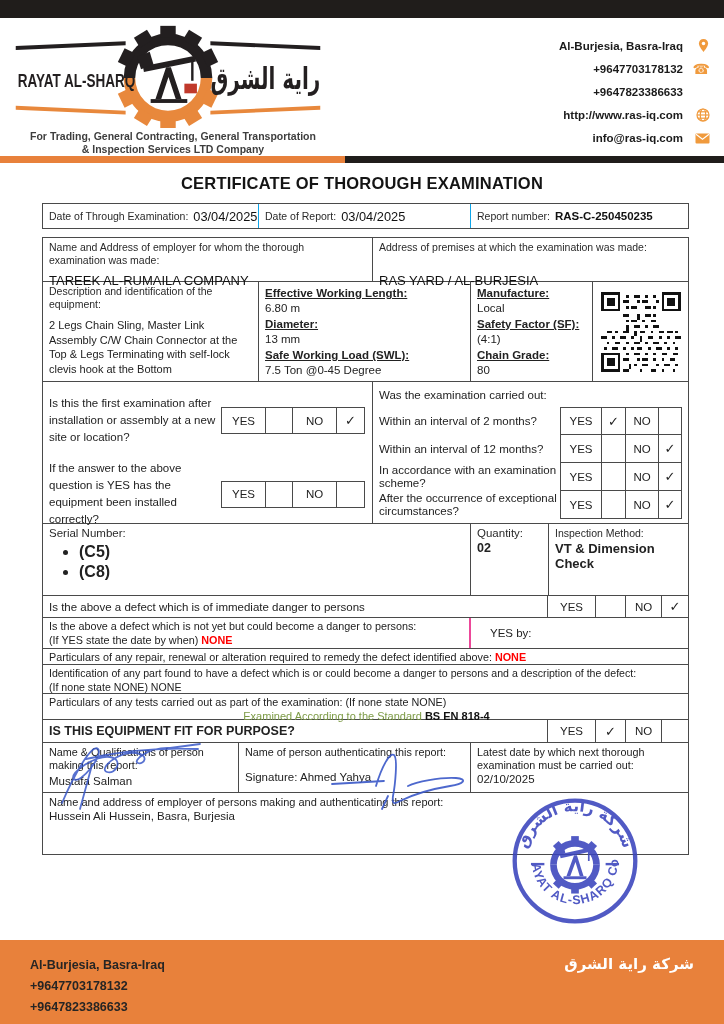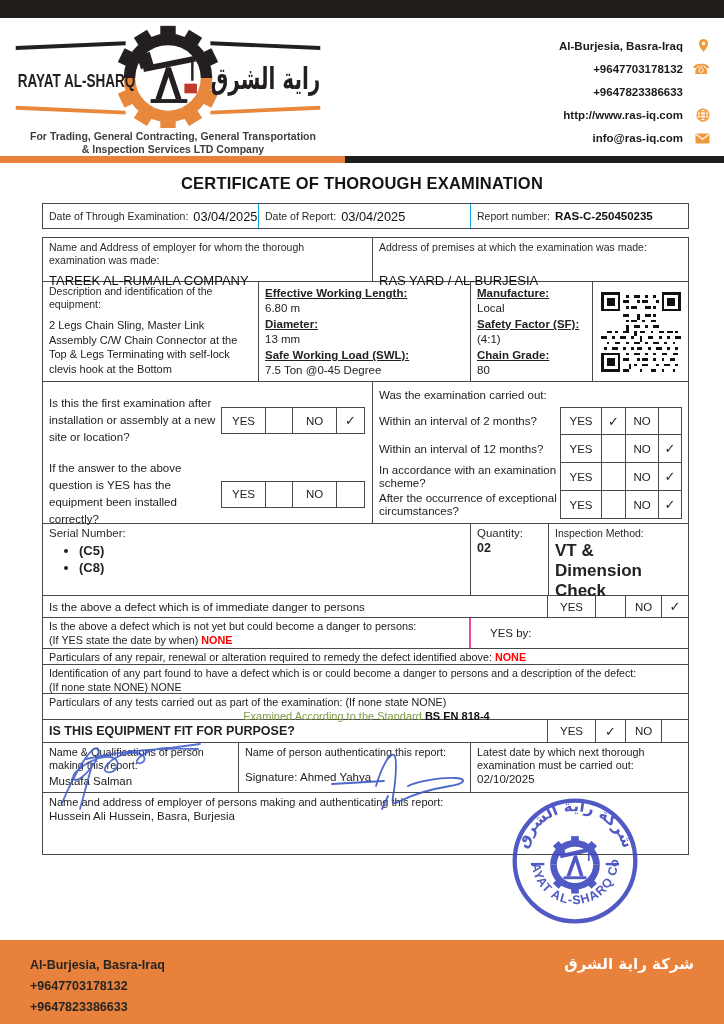--- a/index.html
+++ b/index.html
@@ -55,21 +55,21 @@
 
   .qhead { font-size:11.5px; margin:4px 0 6px 0; }
   .qgrid { display:grid; grid-template-columns:1fr 122px; grid-auto-rows:28px; }
   .qrtext { font-size:11.5px; line-height:13px; display:flex; align-items:center; }
   .ynrow { display:flex; border:1px solid #4a4a4a; border-top:none; }
   .ynrow.first { border-top:1px solid #4a4a4a; }
   .y2 { display:flex; align-items:center; justify-content:center; font-size:11.5px; border-right:1px solid #4a4a4a; }
   .y2:last-child { border-right:none; }
   .y2.l1 { width:41px; } .y2.k1 { width:24px; font-size:13px; } .y2.l2 { width:33px; } .y2.k2 { flex:1; font-size:13px; }
 
-  .serial-list { margin:3px 0 0 30px; font-size:13px; font-weight:bold; }
+  .serial-list { margin:3px 0 0 30px; font-size:16px; font-weight:bold; }
   .serial-list li { margin-bottom:2px; }
 
   .ctext { flex:1; display:flex; align-items:center; font-size:11.5px; padding-left:6px; }
   .ync { display:flex; align-items:center; justify-content:center; font-size:11.5px; border-left:1px solid #4a4a4a; }
   .w48{width:48px}.w30{width:30px;font-size:13px}.w36{width:36px}.w27{width:27px;font-size:13px}
 
   .dense { font-size:10.8px; line-height:14px; padding:1px 4px 1px 6px; }
   .red { color:#f00; font-weight:bold; }
   .yesby { width:219px; border-left:2px solid #ec4899; display:flex; align-items:center; padding-left:19px; font-size:11.5px; }
   .centerline { text-align:center; font-size:11px; }
@@ -315,21 +315,21 @@
           <li>(C5)</li>
           <li>(C8)</li>
         </ul>
       </div>
       <div class="c" style="width:78px">
         <div class="lbl" style="font-size:11.5px">Quantity:</div>
         <div style="font-size:12.5px;font-weight:bold;margin-top:1px">02</div>
       </div>
       <div class="c last">
         <div class="lbl">Inspection Method:</div>
-        <div style="font-size:17px;font-weight:bold;margin-top:1px">VT &amp; Dimension Check</div>
+        <div style="font-size:13px;font-weight:bold;margin-top:1px">VT &amp; Dimension Check</div>
       </div>
     </div>
 
     <div class="row" style="height:22px">
       <div class="ctext">Is the above a defect which is of immediate danger to persons</div>
       <div class="ync w48">YES</div>
       <div class="ync w30"></div>
       <div class="ync w36">NO</div>
       <div class="ync w27">✓</div>
     </div>

